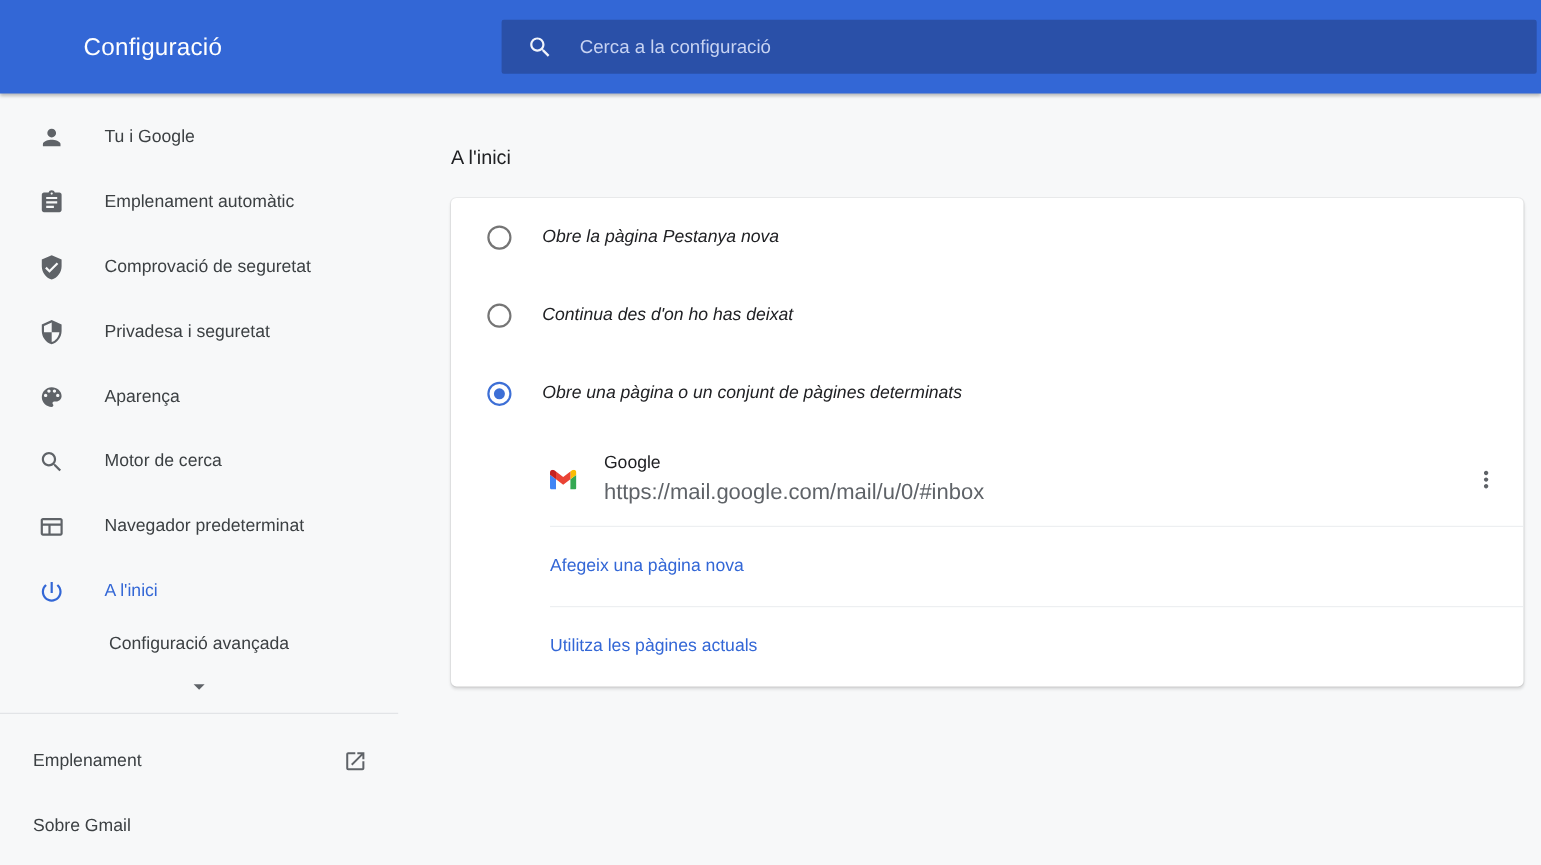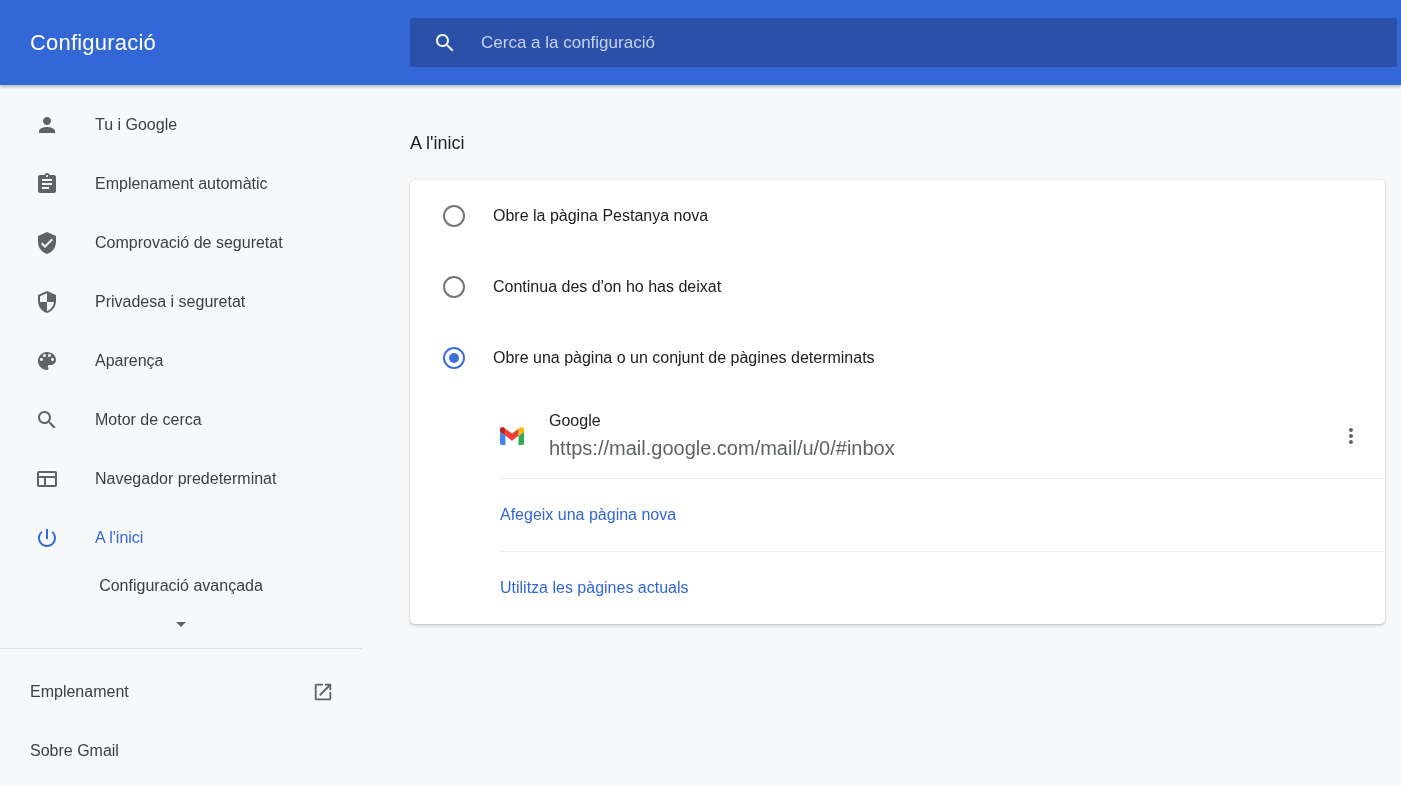--- a/index.html
+++ b/index.html
@@ -11,21 +11,21 @@
     color:#202124;
   }
 
   
   .header {
     height:85px; background:#3367d6;
     display:flex; align-items:stretch;
     box-shadow:0 2px 3px rgba(0,0,0,0.25);
     position:relative; z-index:5;
   }
-  .header-left { width:410px; display:flex; align-items:center; padding-left:30px; }
+  .header-left { width:410px; display:flex; align-items:center; padding-left:30px;margin-left:46px; }
   .header-title { color:#ffffff; font-size:22px; font-weight:500; letter-spacing:0.2px; }
   .header-right { flex:1; display:flex; align-items:center; }
   .search-field {
     flex:1; height:49px; margin-right:4px;
     background:#2a50a8; border-radius:2px;
     display:flex; align-items:center; padding-left:23px;
   }
   .search-field .icon { width:24px; height:24px; color:#f1f4fb; flex:0 0 auto; }
   .search-input {
     flex:1; margin-left:22px; background:transparent; border:none; outline:none;
@@ -76,21 +76,21 @@
   .radio-row { height:71px; display:flex; align-items:center; padding-left:33px; cursor:pointer; }
   .radio {
     width:22px; height:22px; border-radius:50%;
     border:2px solid #757575; position:relative; flex:0 0 auto;
   }
   .radio.checked { border-color:#3d6fd6; }
   .radio.checked::after {
     content:""; position:absolute; left:50%; top:50%; width:10px; height:10px;
     margin:-5px 0 0 -5px; border-radius:50%; background:#3d6fd6;
   }
-  .radio-label { margin-left:28px; font-size:16px; color:#202124; }
+  .radio-label { margin-left:28px; font-size:16px; color:#202124;font-style:italic; }
 
   .site-row { height:85px; display:flex; align-items:center; padding:0 16px 0 90px; }
   .site-icon { width:24px; height:24px; flex:0 0 auto; display:flex; align-items:center; }
   .site-text { margin-left:25px; }
   .site-title { font-size:16px; color:#202124; margin-bottom:7px; }
   .site-url { font-size:20px; color:#5f6368; }
   .spacer { flex:1; }
   .more-btn {
     width:36px; height:36px; border:none; background:transparent; cursor:pointer;
     display:flex; align-items:center; justify-content:center; padding:0; border-radius:50%;

